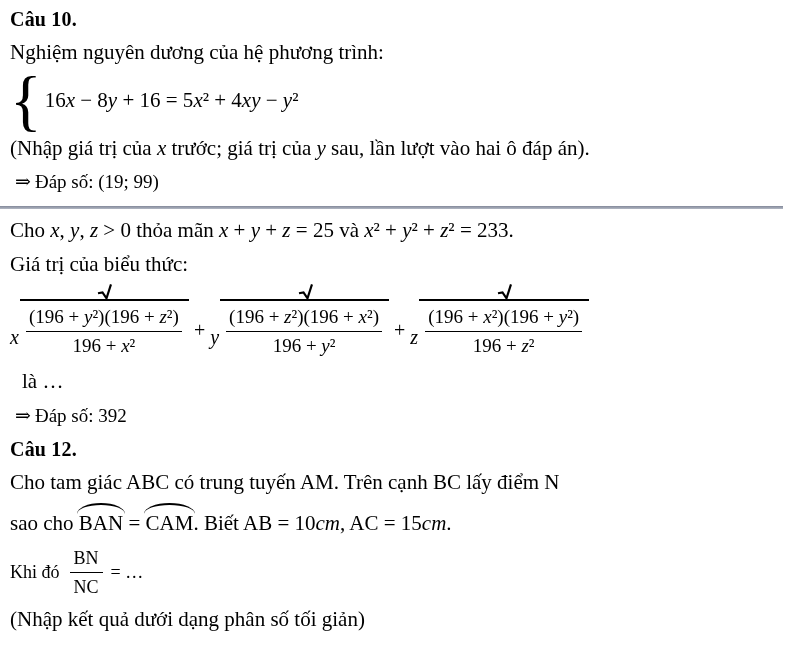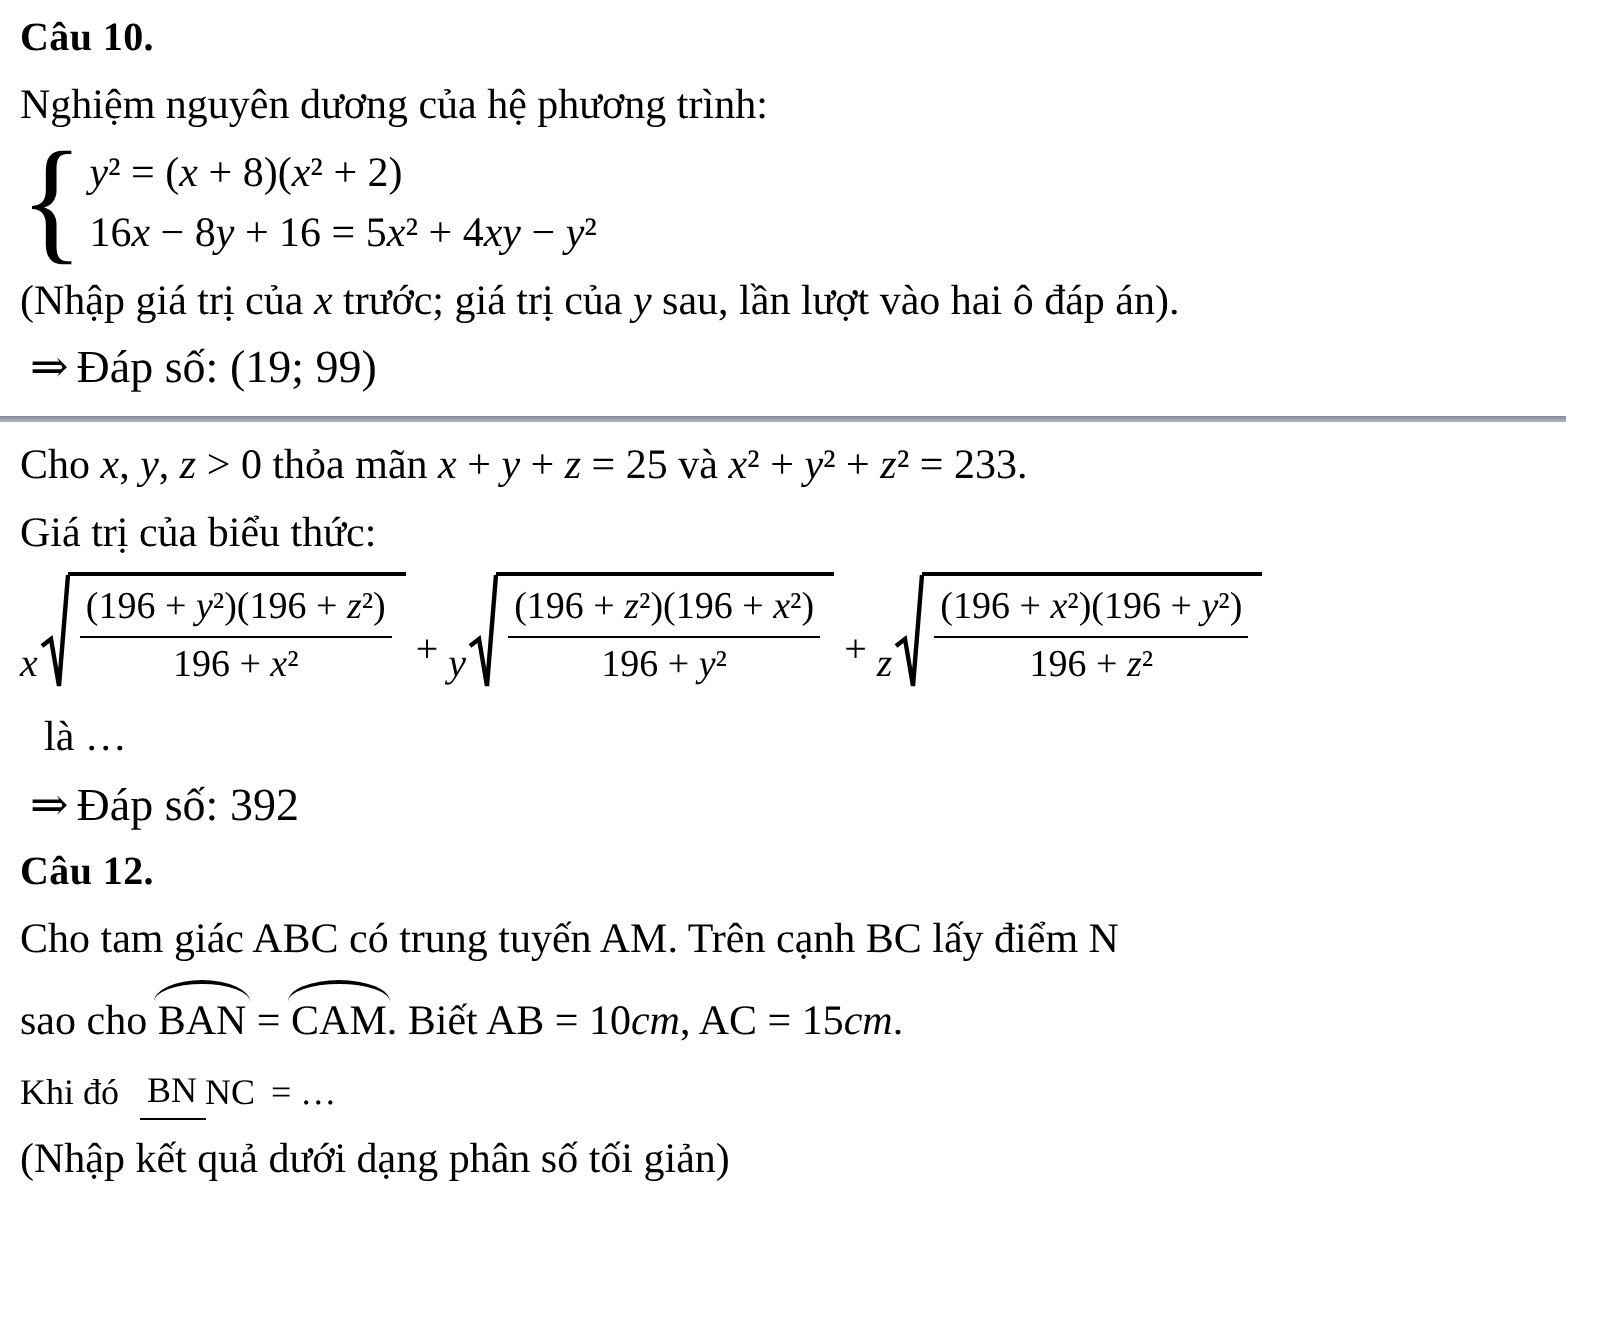--- a/index.html
+++ b/index.html
@@ -14,61 +14,60 @@
   .qheading { font-size:20px; font-weight:700; margin:2px 0 8px 0; letter-spacing:0.2px; }
   .textline { font-size:21px; margin:0 0 5px 0; line-height:27px; }
   .mvar { font-style:italic; }
 
   
   .sysrow { display:flex; align-items:center; margin:2px 0 6px 0; }
   .brace { font-size:66px; line-height:58px; font-weight:400; margin-right:3px; transform:scaleY(1.04); }
   .syslines .mathline { font-size:21px; line-height:30px; }
   .resultline { font-size:21px; margin-left:18px; transform:translateY(9px); }
 
-  .answerline { font-size:23px; margin:6px 0 8px 0; padding-left:5px; line-height:28px; }
+  .answerline { font-size:19px; margin:6px 0 8px 0; padding-left:5px; line-height:28px; }
   .arrow { margin-right:4px; }
 
   .divider { height:3px; margin:10px -12px 8px -10px;
     background:linear-gradient(#828999,#b3b8c4); }
 
   
   .exprrow { display:flex; align-items:flex-start; margin:6px 0 8px 0; }
   .term { display:inline-flex; align-items:stretch; }
   .coef { font-style:italic; font-size:20px; align-self:center; transform:translateY(16px); margin-right:1px; }
   .op { font-size:20px; align-self:center; transform:translateY(9px); margin:0 5px; }
-  .sqrt { display:inline-flex; align-items:center; }
+  .sqrt { display:inline-flex; align-items:center;flex-direction:column; }
   .radsign { width:15px; margin-right:-1px; flex:0 0 15px; }
   .radicand { border-top:2px solid #000; padding:3px 7px 0 6px; }
   .frac { display:inline-flex; flex-direction:column; align-items:center; text-align:center; }
   .frac .num { font-size:19px; line-height:26px; padding:0 3px 1px 3px; border-bottom:1.8px solid #000; }
   .frac .den { font-size:19px; line-height:26px; padding-top:1px; }
 
   
   .hatline { padding-top:9px; }
   .anglehat { position:relative; display:inline-block; }
   .anglehat::before { content:""; position:absolute; left:-2px; right:-2px; top:-7px; height:9px;
     border-top:2px solid #000; border-radius:50% 50% 0 0 / 100% 100% 0 0; }
   .khidorow { display:flex; align-items:center; margin:8px 0 6px 0; font-size:18px; }
-  .sfrac { display:inline-flex; flex-direction:row; text-align:center; margin:0 8px 0 10px; }
+  .sfrac { display:inline-flex; flex-direction:column; text-align:center; margin:0 8px 0 10px; }
   .sfrac .num { line-height:26px; padding:0 4px 1px 4px; border-bottom:1.8px solid #000; }
   .sfrac .den { line-height:26px; padding-top:1px; }
 </style>
 </head>
 <body>
 
 <div class="doc">
 
   <div>
     <div class="qheading">Câu 10.</div>
     <div class="textline">Nghiệm nguyên dương của hệ phương trình:</div>
 
     <div class="sysrow">
       <span class="brace">{</span>
       <span class="syslines">
-        <span class="mathline mathtxt" style="display:block"><i>y</i>² = (<i>x</i> + 8)(<i>x</i>² + 2)</span>
         <span class="mathline mathtxt" style="display:block">16<i>x</i> − 8<i>y</i> + 16 = 5<i>x</i>² + 4<i>xy</i> − <i>y</i>²</span>
       </span>
     </div>
 
     <div class="textline"><span>(Nhập giá trị của </span><span class="mvar">x</span><span> trước; giá trị của </span><span class="mvar">y</span><span> sau, lần lượt vào hai ô đáp án).</span></div>
 
     <div class="answerline"><span class="arrow">⇒</span><span>Đáp số: (19; 99)</span></div>
   </div>
 
   <div class="divider"></div>

